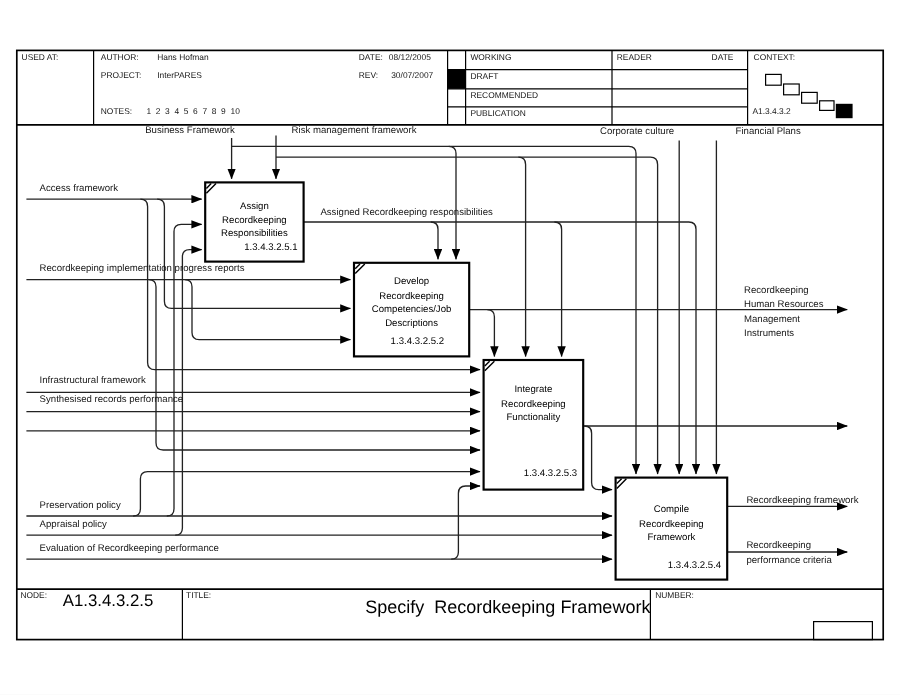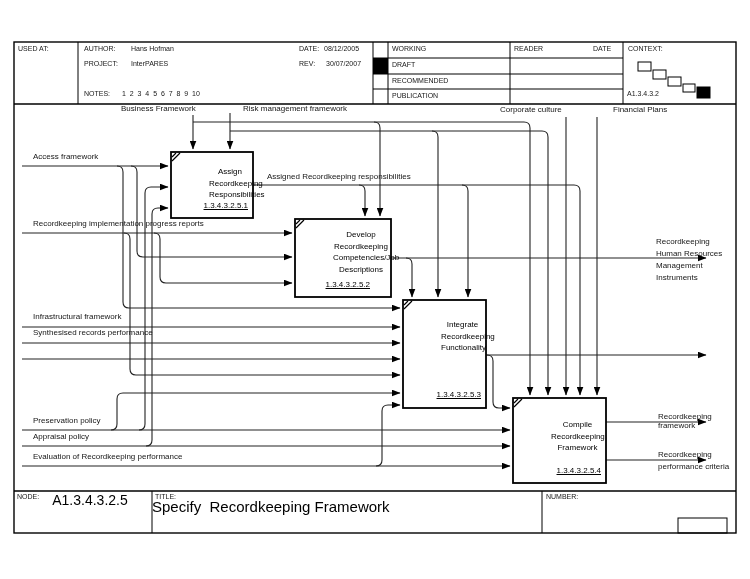--- a/index.html
+++ b/index.html
@@ -2,27 +2,27 @@
 <html><head>
 <meta charset="utf-8">
 <style>
   html,body{margin:0;padding:0;background:#f4f4f4;}
   #screen{position:relative;width:750px;height:579px;background:#ffffff;
           font-family:"Liberation Sans","DejaVu Sans",sans-serif;color:#111;overflow:hidden;}
   .t{position:absolute;font-size:8px;line-height:9px;white-space:nowrap;color:#161616;padding-left:11px;}
   .t7{position:absolute;font-size:7px;line-height:8px;white-space:nowrap;color:#161616;}
   .pre{white-space:pre;}
   .blk{position:absolute;}
-  .blk span{display:block;margin-left:36px;}
+  .blk span{display:block;}
   .boxlbl{text-align:center;font-size:8px;line-height:11.5px;color:#000;}
-  .boxnum{text-align:right;font-size:8px;color:#000;text-decoration:underline;}
+  .boxnum{text-align:right;font-size:8px;color:#000;}
   .out{font-size:8px;color:#161616;}
   svg{position:absolute;left:0;top:0;}
   .node-val{position:absolute;font-size:14px;text-align:center;color:#000;}
-  .title-val{position:absolute;font-size:15px;text-align:left;color:#000;}
+  .title-val{position:absolute;font-size:15px;text-align:right;color:#000;}
 </style>
 </head>
 <body>
 
 <div id="screen">
 
   <svg width="750" height="579" viewBox="0 0 750 579">
     <defs>
       <marker id="ah" markerUnits="userSpaceOnUse" markerWidth="9" markerHeight="7" refX="8.5" refY="3.5" orient="auto">
         <path d="M0,0 L9,3.5 L0,7 Z" fill="#000"></path>

